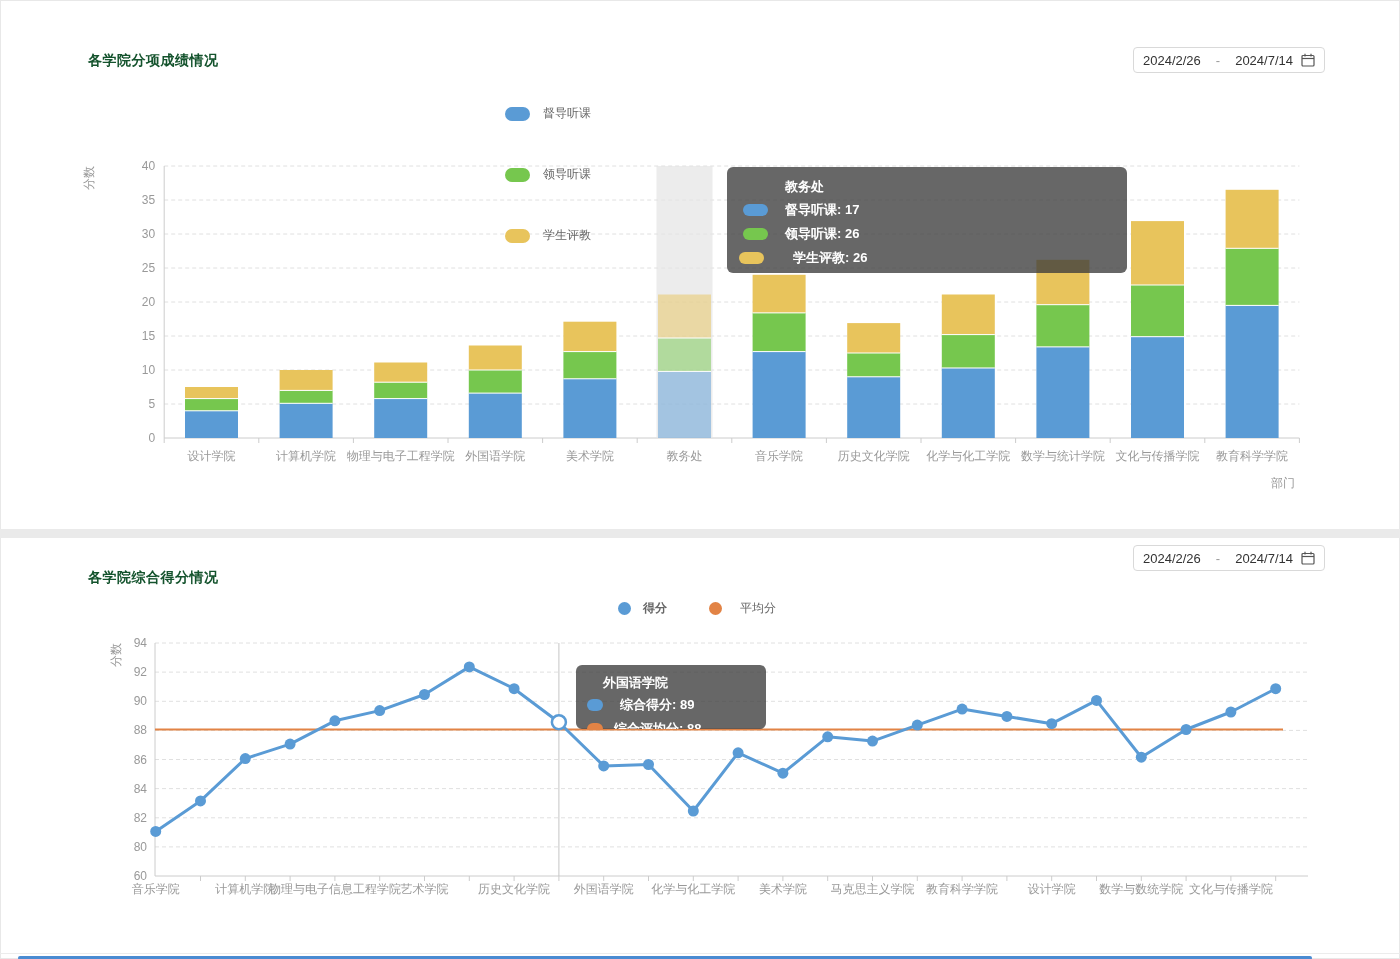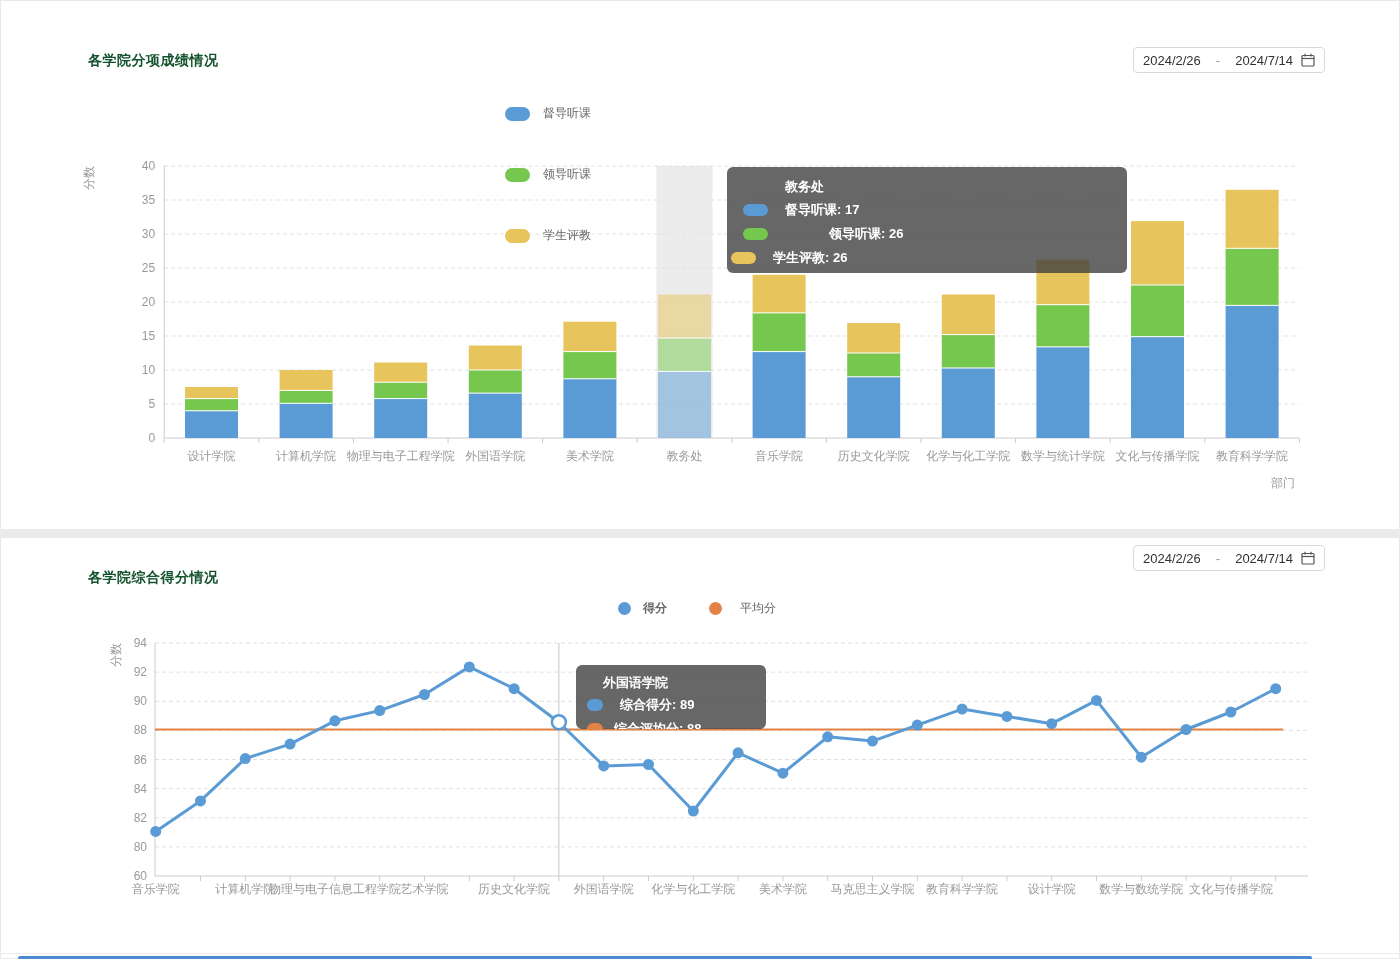--- a/index.html
+++ b/index.html
@@ -262,25 +262,25 @@
       <span class="lg-label">学生评教</span>
     </div>
   </div>
 
   <div class="tooltip" id="tt1" style="left: 727px; top: 167px; width: 400px; height: 106px; background: rgba(60, 60, 60, 0.78);">
     <div class="tt-title" style="left:58px;top:11px;">教务处</div>
     <div class="tt-row" style="left:16px;top:34px;align-items:center;">
       <span class="tt-marker" style="background: rgb(90, 155, 213);"></span>
       <span>督导听课: 17</span>
     </div>
-    <div class="tt-row" style="left:16px;top:58px;gap:44px;">
+    <div class="tt-row" style="left:16px;top:58px;">
       <span class="tt-marker" style="background: rgb(118, 199, 78);"></span>
       <span>领导听课: 26</span>
     </div>
-    <div class="tt-row" style="left:4px;top:82px;">
+    <div class="tt-row" style="left:12px;top:82px;gap:12px;">
       <span class="tt-marker" style="background: rgb(232, 196, 92);"></span>
       <span>学生评教: 26</span>
     </div>
   </div>
 
   <div class="divider" style="top: 529px; height: 9px; background: rgb(234, 234, 234);"></div>
 
   <div class="datepicker" style="left:1133px;top:545px;">
     <span class="dp-val">2024/2/26</span>
     <span class="dp-sep">-</span>

